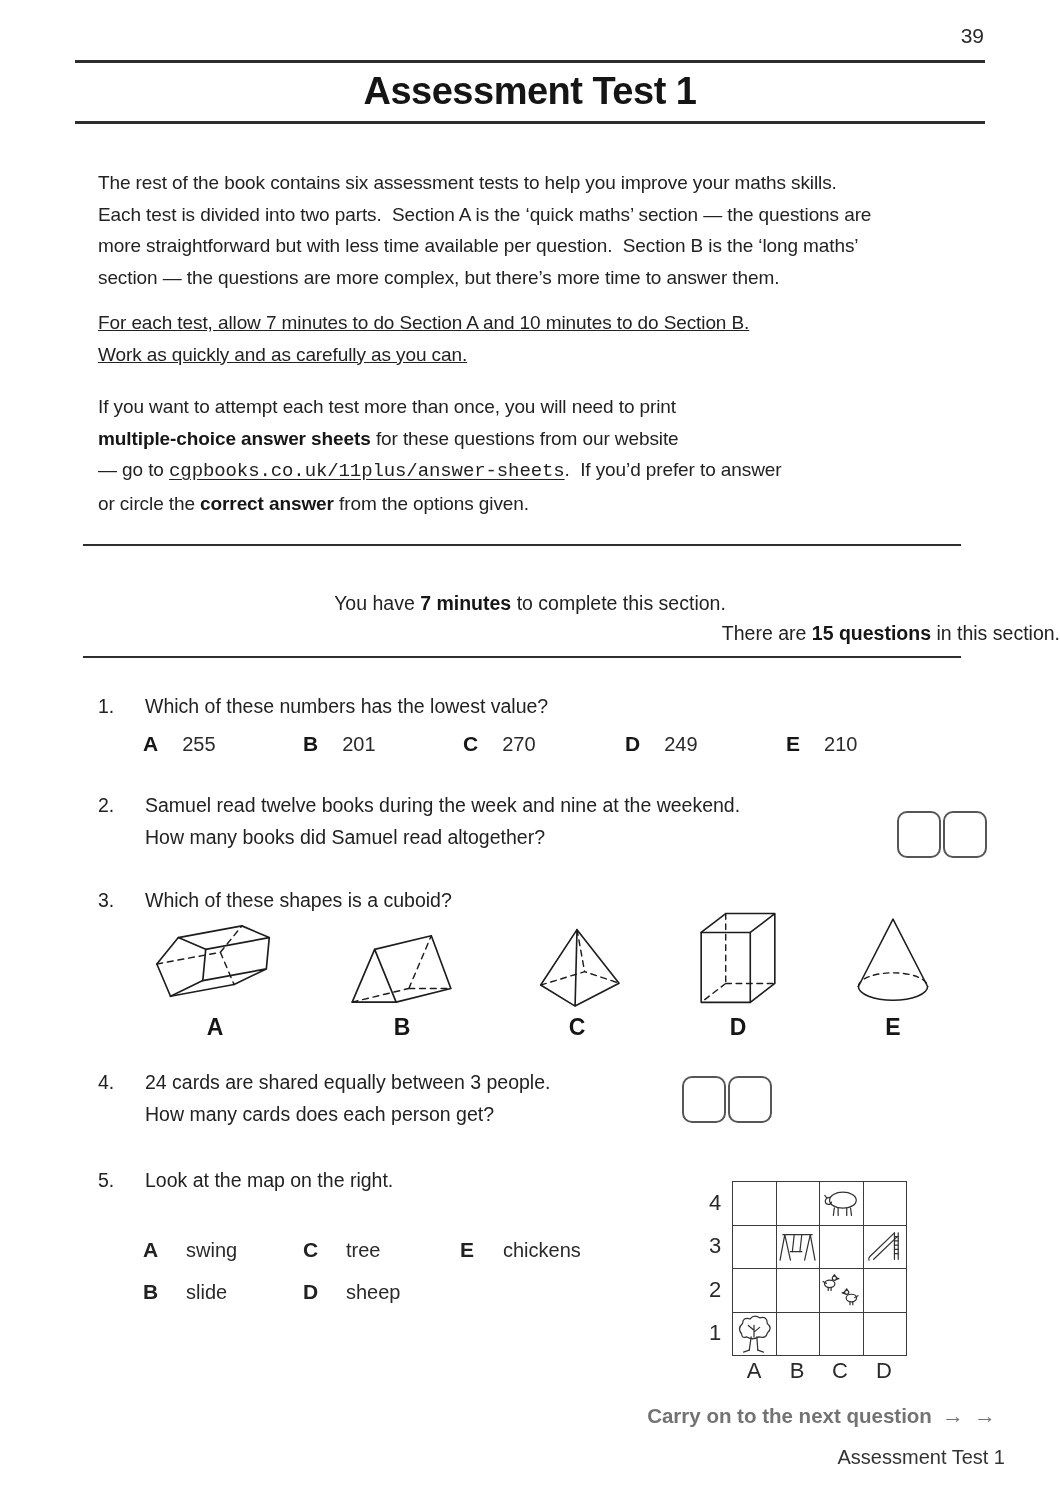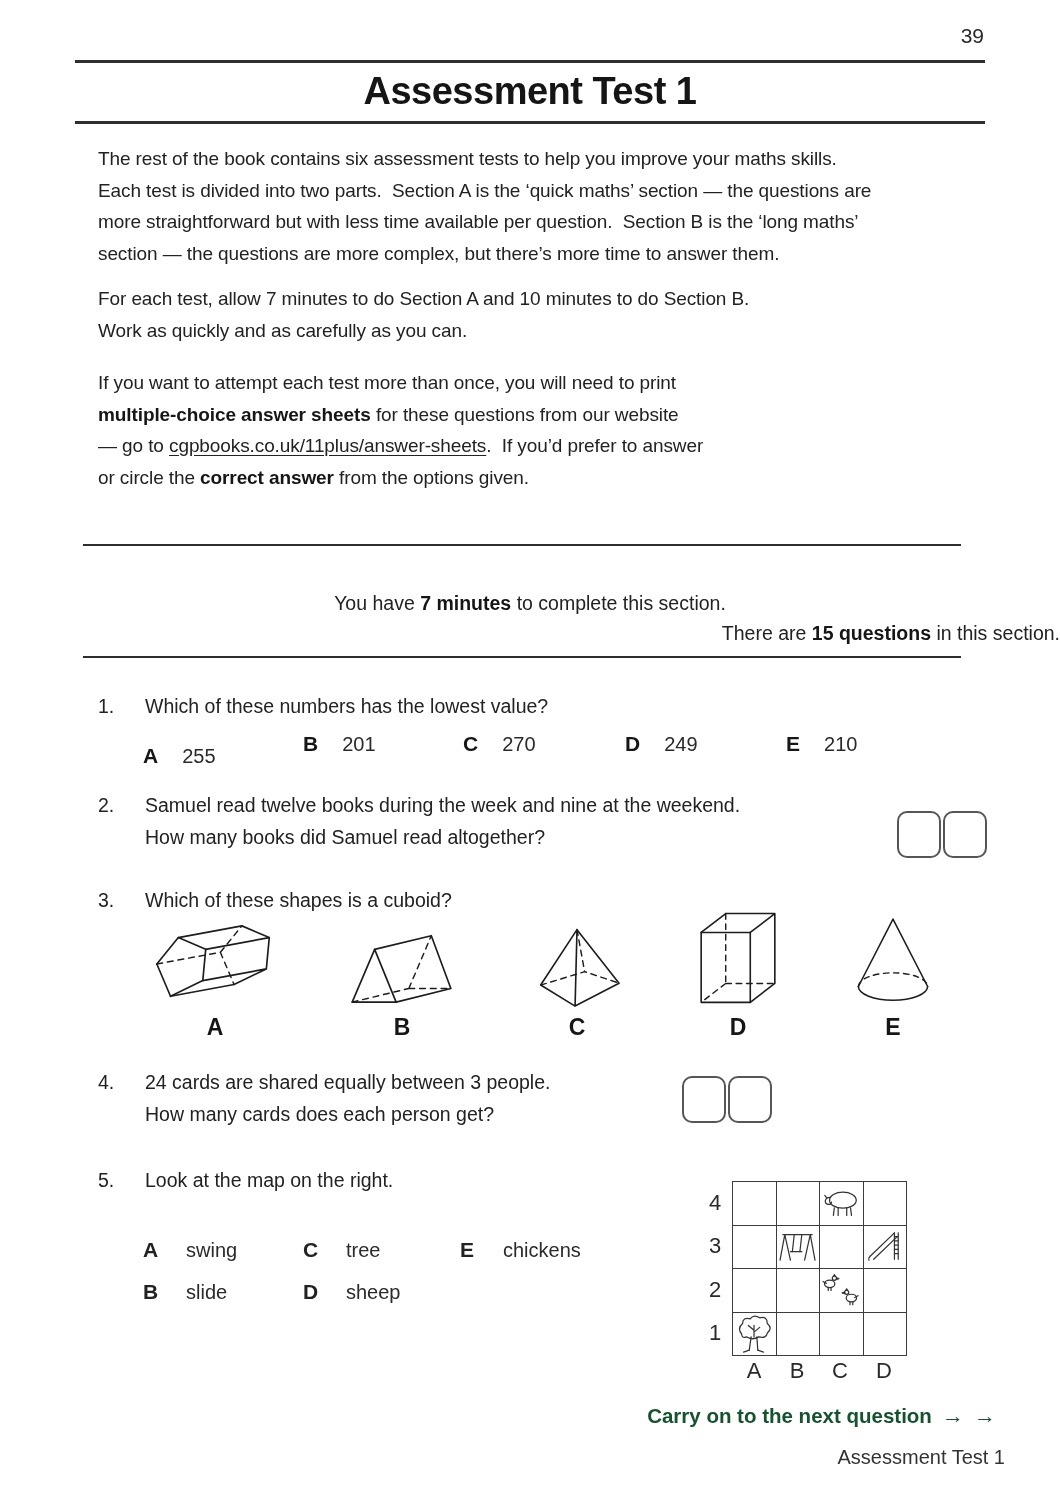--- a/index.html
+++ b/index.html
@@ -12,41 +12,41 @@
   .rule { position:absolute; background:#2e2e2e; }
   .rule-t1 { top:60px;  left:75px; width:910px; height:3px; }
   .rule-t2 { top:121px; left:75px; width:910px; height:3px; }
   .rule-a  { top:544px; left:83px; width:878px; height:2px; }
   .rule-b  { top:656px; left:83px; width:878px; height:2px; }
 
   .title { position:absolute; top:70px; left:0; width:100%; text-align:center;
            font-size:38px; font-weight:bold; letter-spacing:-0.5px; color:#151515; }
 
   .para { position:absolute; left:98px; width:900px; font-size:19px; line-height:31.5px;
-          letter-spacing:-0.1px; }
-  .p1 { top:143px; } .p2 { top:283px; } .p3 { top:367px; }
+          letter-spacing:-0.1px;margin-top:24px; }
+  .p1 { top:143px; } .p2 { top:283px;text-decoration:underline; } .p3 { top:367px; }
   .line { display:block; white-space:pre; }
-  .u { text-decoration:underline; text-underline-offset:3px; }
+  .u { text-decoration:underline; text-underline-offset:3px;font-family:Liberation Mono, monospace; }
   b { color:#161616; }
 
   .sec-head  { position:absolute; top:554px; left:0; width:100%; text-align:center;
                font-size:28px; font-weight:bold; letter-spacing:-0.3px; color:#151515; }
   .sec-line1 { position:absolute; top:592px; left:0; width:100%; text-align:center; font-size:19.5px; }
   .sec-line2 { position:absolute; top:622px; left:0; width:100%; text-align:right; font-size:19.5px; }
 
   .q { position:absolute; left:98px; font-size:19.5px; line-height:32px; }
   .q .qnum { display:inline-block; width:47px; vertical-align:top; }
   .q .qbody { display:inline-block; vertical-align:top; }
   .q1 { top:690px; } .q2 { top:789px; } .q3 { top:884px; } .q4 { top:1066px; } .q5 { top:1164px; }
 
   .optrow { position:absolute; top:732px; left:143px; width:840px; height:30px; }
   .opt { position:absolute; top:0; white-space:nowrap; }
   .opt .letter { font-size:21px; font-weight:bold; }
   .opt .val { font-size:20px; margin-left:24px; color:#2a2a2a; }
-  .opt-0{left:0;margin-top:12px;} .opt-1{left:160px;text-align:right;} .opt-2{left:320px;} .opt-3{left:482px;} .opt-4{left:643px;}
+  .opt-0{left:0;} .opt-1{left:160px;text-align:right;} .opt-2{left:320px;} .opt-3{left:482px;} .opt-4{left:643px;}
 
   .boxpair { position:absolute; display:flex; gap:2px; }
   .boxpair-q2 { top:811px; left:897px; }
   .boxpair-q4 { top:1076px; left:682px; }
   .ansbox { width:44px; height:47px; border:2px solid #565656; border-radius:10px; background:#fff; }
 
   .figs { position:absolute; top:902px; left:0; width:1060px; height:140px; }
   .fig { position:absolute; top:0; height:140px; display:flex; flex-direction:column;
          align-items:center; justify-content:flex-end; }
   .fig svg { display:block; }
@@ -69,21 +69,21 @@
   .cell { border-right:1.7px solid #3c3c3c; border-bottom:1.7px solid #3c3c3c;
           display:flex; align-items:center; justify-content:center; }
   .icon path, .icon ellipse, .icon circle { fill:none; stroke:#333; stroke-width:1.3;
           stroke-linejoin:round; stroke-linecap:round; }
   .rl { position:absolute; left:704px; width:22px; text-align:center; font-size:22px; color:#2a2a2a; }
   .rl-0{top:1190px;} .rl-1{top:1233px;} .rl-2{top:1277px;} .rl-3{top:1320px;}
   .cl { position:absolute; top:1358px; width:24px; text-align:center; font-size:22px; color:#2a2a2a; }
   .cl-0{left:742px;} .cl-1{left:785px;} .cl-2{left:828px;} .cl-3{left:872px;}
 
   .carry { position:absolute; top:1403px; right:62px; font-size:20.5px; font-weight:bold;
-           color:#14532d; }
+           color:#737373; }
   .carry .arrows { font-weight:normal; font-size:22px; letter-spacing:2px; margin-left:10px; }
   .footerlabel { position:absolute; top:1446px; right:55px; font-size:20px; color:#333; }
 </style>
 </head>
 <body>
 
 <div class="page">
 
   <div class="pagenum">39</div>
 

